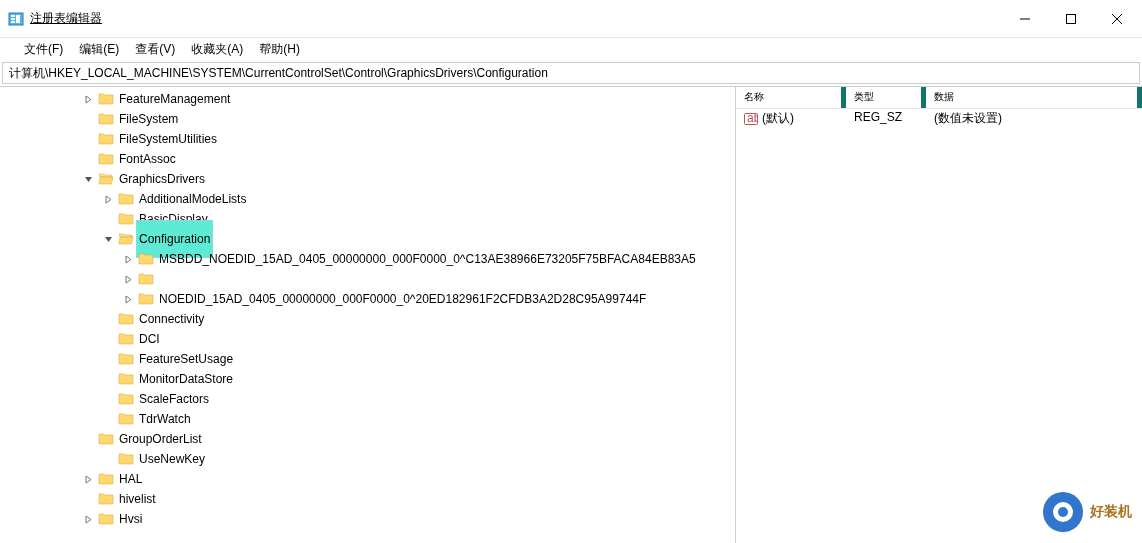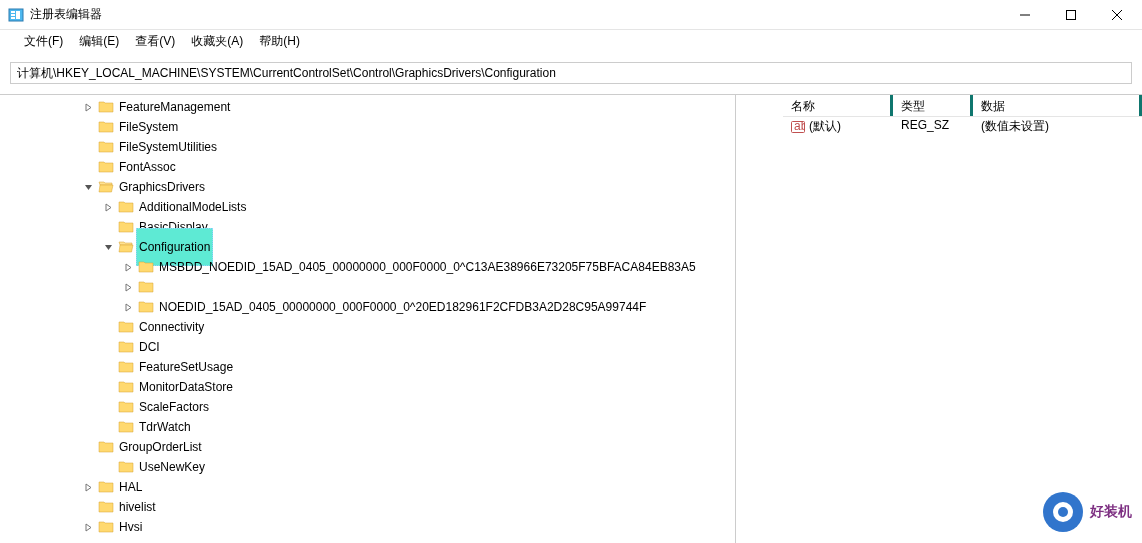--- a/index.html
+++ b/index.html
@@ -1,61 +1,61 @@
 <!DOCTYPE html>
 <html><head>
 <meta charset="utf-8">
 <style>
 * { margin: 0; padding: 0; box-sizing: border-box; font-family: "Microsoft YaHei", "Segoe UI", sans-serif; font-size: 12px; }
 body { background: #fff; width: 1142px; height: 543px; overflow: hidden; display: flex; flex-direction: column; }
 
-.titlebar { height: 30px; display: flex; align-items: center; padding: 0 2px; background: #fff; border-bottom: 1px solid #e5e5e5; }
+.titlebar { height: 38px; display: flex; align-items: center; padding: 0 2px; background: #fff; border-bottom: 1px solid #e5e5e5; text-decoration: underline; }
 .titlebar-icon { width: 16px; height: 16px; margin: 0 6px; }
 .titlebar-text { flex: 1; font-size: 12px; color: #000; }
 .win-controls { display: flex; }
 .win-btn { width: 46px; height: 30px; display: flex; align-items: center; justify-content: center; cursor: pointer; }
 
 .menubar { height: 22px; display: flex; align-items: center; padding: 0 16px; background: #fff; }
 .menu-item { padding: 2px 8px; cursor: pointer; }
 
-.addressbar { height: 22px; border: 1px solid #ccc; margin: 10px; padding: 2px 6px; display: flex; align-items: center; background: #fff; }
+.addressbar { height: 22px; border: 1px solid #ccc; margin: 2px; padding: 2px 6px; display: flex; align-items: center; background: #fff; }
 .addressbar-text { font-size: 12px; color: #000; }
 
-.content { flex: 1; display: flex; border-top: 1px solid #ccc; overflow: hidden; gap: 47px; }
+.content { flex: 1; display: flex; border-top: 1px solid #ccc; overflow: hidden; }
 .tree-pane { width: 736px; border-right: 1px solid #ccc; overflow: auto; padding: 2px 0; }
 .list-pane { flex: 1; display: flex; flex-direction: column; overflow: hidden; }
 
 .tree-row { display: flex; align-items: center; height: 20px; cursor: pointer; white-space: nowrap; }
 .tree-row.selected .tree-label { background: #5eead4; border: 1px dotted #99d1ff; padding: 11px 2px; }
 .tree-expand { width: 16px; height: 16px; display: flex; align-items: center; justify-content: center; color: #666; font-size: 10px; }
 .tree-expand.empty { visibility: hidden; }
 .tree-icon { width: 16px; height: 16px; margin: 0 2px; }
 .tree-label { padding: 1px 3px; }
 .tree-guide { width: 20px; height: 20px; display: inline-block; position: relative; }
 .tree-indent { display: flex; }
 
 .folder-svg { fill: #ffd970; stroke: #d4a030; stroke-width: 0.5; }
 .folder-open-svg { fill: #ffe190; stroke: #d4a030; stroke-width: 0.5; }
 
 .list-header { display: flex; height: 22px; border-bottom: 1px solid #e5e5e5; background: #fff; }
-.list-col { padding: 3px 8px; border-right: 3px solid #0f766e; font-size: 12px; }
+.list-col { padding: 3px 8px; border-right: 5px solid #0f766e; font-size: 10px; }
 .list-col.name { width: 110px; }
 .list-col.type { width: 80px; }
 .list-col.data { flex: 1; }
 
 .list-body { flex: 1; overflow: auto; }
 .list-row { display: flex; height: 20px; align-items: flex-start; cursor: pointer; }
 .list-cell { padding: 1px 8px; font-size: 12px; }
 .list-cell.name { width: 110px; display: flex; align-items: center; gap: 4px; }
 .list-cell.type { width: 80px; }
 .list-cell.data { flex: 1; }
 .val-icon { width: 14px; height: 14px; }
 
 .watermark { position: absolute; right: 10px; bottom: 10px; display: flex; align-items: center; gap: 6px; opacity: 0.9; }
-.watermark-text { font-size: 14px; color: #701a75; font-weight: bold; }
+.watermark-text { font-size: 14px; color: #a16207; font-weight: bold; }
 </style>
 </head>
 <body>
 
 <div class="titlebar">
   <span class="titlebar-icon">
     <svg viewBox="0 0 16 16">
         <rect x="1" y="2" width="14" height="12" fill="#4db8ef" stroke="#2a7ab0"></rect>
         <rect x="3" y="4" width="4" height="2" fill="#fff"></rect>
         <rect x="3" y="7" width="4" height="2" fill="#fff"></rect>

